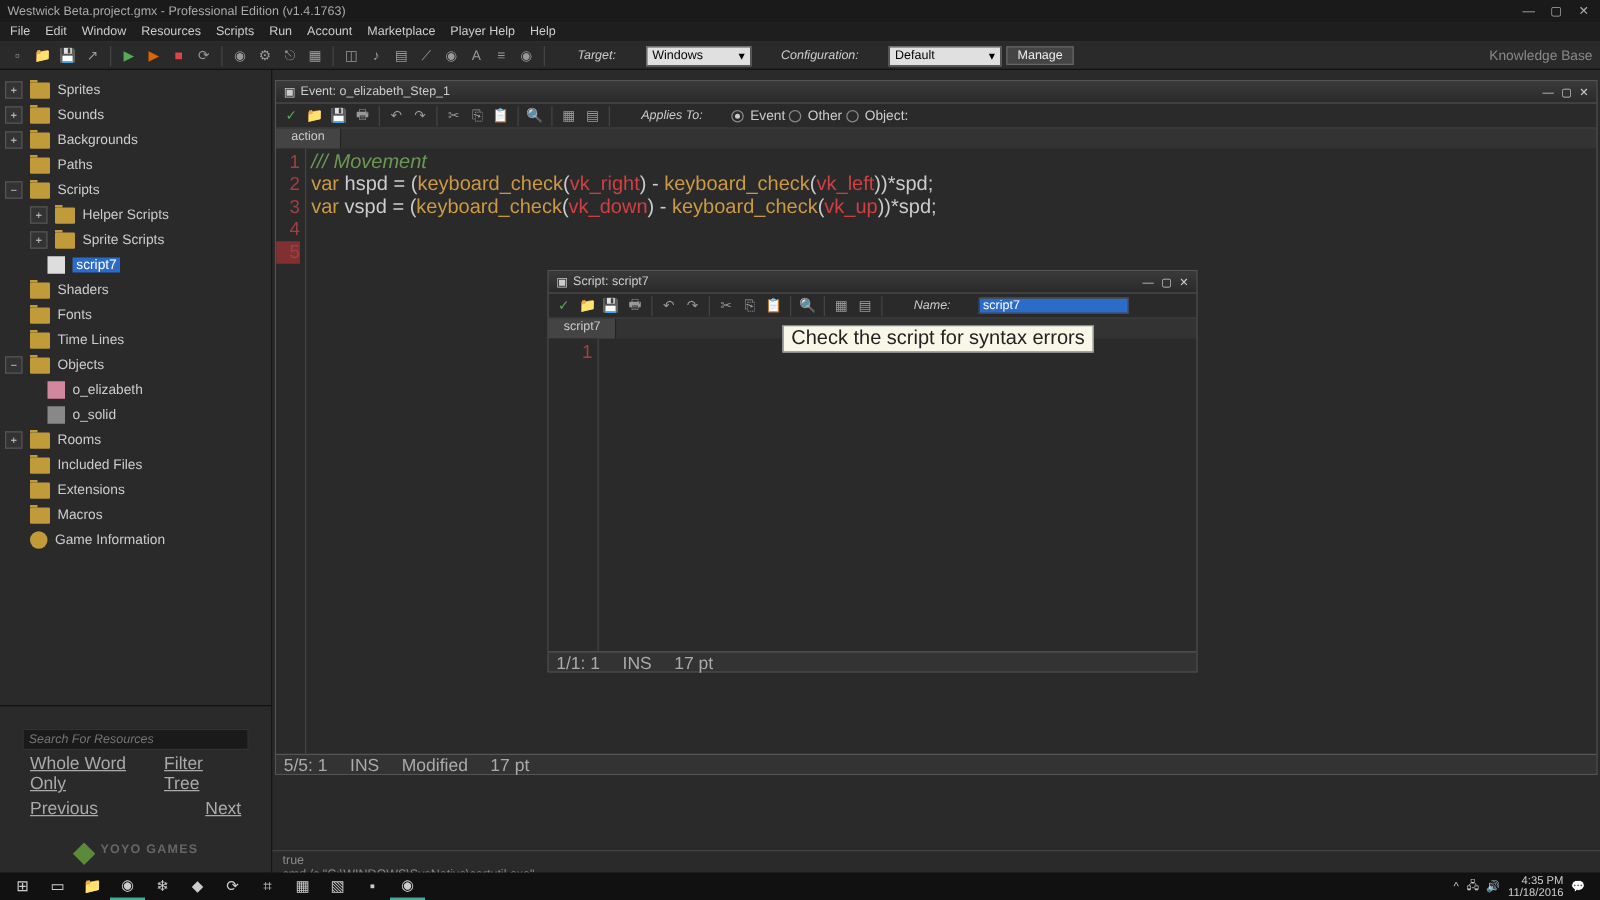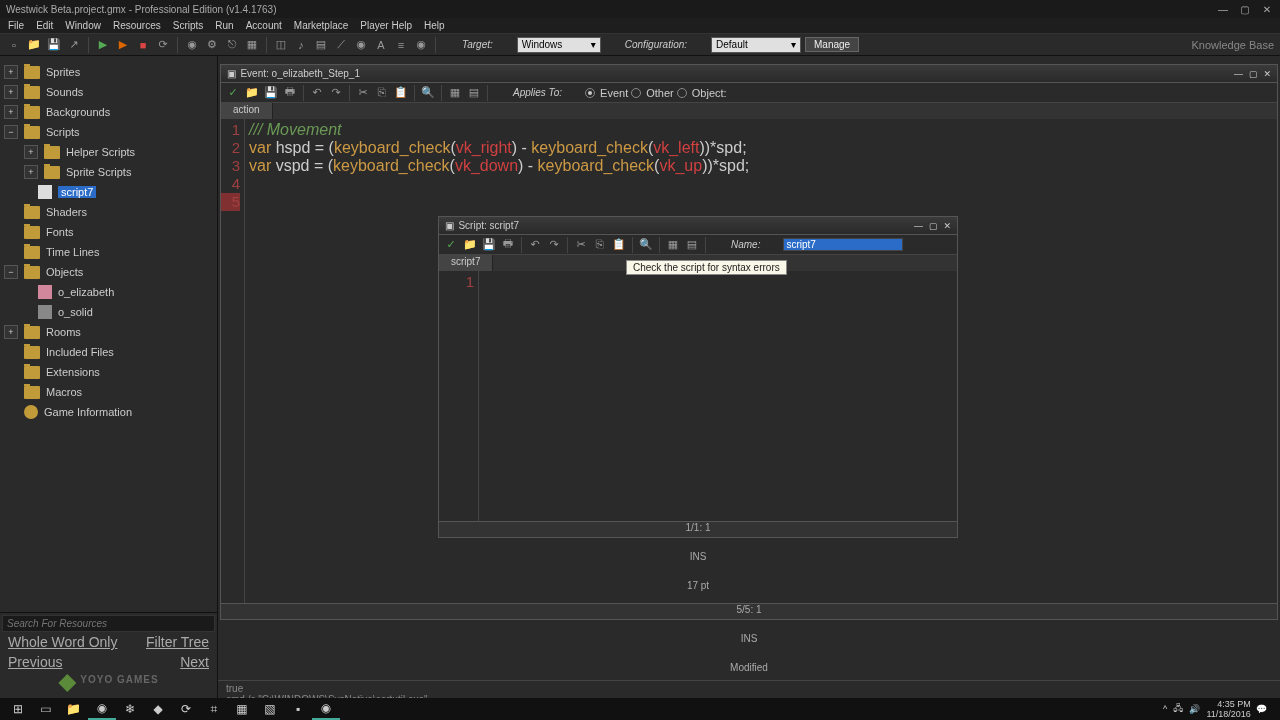--- a/index.html
+++ b/index.html
@@ -28,21 +28,21 @@
 .tree-item { display: flex; align-items: center; height: 20px; padding-left: 4px; cursor: pointer; color: #ccc; font-size: 11px; }
 .tree-item.l1 { padding-left: 24px; }
 .tree-item.l2 { padding-left: 38px; }
 .expand { width: 14px; height: 14px; background: #333; border: 1px solid #555; color: #ccc; display: flex; align-items: center; justify-content: center; font-size: 9px; margin-right: 6px; cursor: pointer; }
 .folder-icon { width: 16px; height: 13px; background: #c19a3a; border-radius: 1px; margin-right: 6px; position: relative; }
 .folder-icon::before { content: ''; position: absolute; top: -2px; left: 0; width: 6px; height: 2px; background: #c19a3a; }
 .obj-icon { width: 14px; height: 14px; background: #888; margin-right: 6px; }
 .obj-icon.pink { background: #d3879c; }
 .tree-item.selected .label-bg { background: #2a6cc8; color: #fff; padding: 0 3px; }
 
-.search-box { border-top: 1px solid #111; padding: 2px; }
+.search-box { border-top: 1px solid #111; padding: 18px; }
 .search-box input { width: 100%; background: #1a1a1a; border: 1px solid #333; color: #888; font-size: 10px; padding: 2px 4px; font-style: italic; }
 .filter-row { display: flex; justify-content: space-between; padding: 2px 6px; font-size: 14px; color: #aaa; }
 .filter-row span { cursor: pointer; text-decoration: underline; }
 .logo { height: 24px; display: flex; justify-content: center; color: #666; font-size: 10px; font-weight: bold; letter-spacing: 1px; }
 .logo-mark { width: 18px; height: 18px; background: #5a8a3a; margin-right: 4px; clip-path: polygon(50% 0, 100% 50%, 50% 100%, 0 50%); }
 
 .workspace { flex: 1; background: #2a2a2a; position: relative; padding: 12px 8px 0 8px; }
 
 .editor-window { position: absolute; background: #2a2a2a; border: 1px solid #555; display: flex; flex-direction: column; }
 .ew-title { height: 18px; background: linear-gradient(#3a3a3a, #2a2a2a); display: flex; align-items: center; padding: 0 6px; color: #ccc; font-size: 10px; border-bottom: 1px solid #555; }
@@ -52,23 +52,23 @@
 .ew-toolbar { height: 20px; background: #2a2a2a; display: flex; align-items: center; padding: 0 4px; gap: 3px; border-bottom: 1px solid #444; }
 .ew-tab { height: 16px; background: #333; display: flex; }
 .ew-tab .tab { padding: 1px 12px; background: #444; color: #ccc; font-size: 10px; border-right: 1px solid #222; }
 .code-area { flex: 1; display: flex; background: #2a2a2a; font-family: Consolas, monospace; font-size: 16px; }
 .gutter { width: 24px; background: #2a2a2a; text-align: right; padding-right: 4px; color: #a04040; font-size: 15px; line-height: 18px; border-right: 1px solid #444; padding-top: 2px; }
 .code { flex: 1; padding: 2px 4px; line-height: 18px; white-space: pre; color: #ccc; }
 .c-comment { color: #6a9955; font-style: italic; }
 .c-kw { color: #cc9944; margin-top: 16px; }
 .c-func { color: #cc9944; }
 .c-const { color: #d04040; }
-.statusbar { height: 16px; background: #333; display: flex; align-items: center; padding: 0 6px; gap: 18px; color: #aaa; font-size: 10px; border-top: 1px solid #555; flex-direction: column; }
-
-.tooltip { position: absolute; background: #f9f7e8; color: #222; border: 1px solid #888; padding: 1px 6px; font-size: 10px; z-index: 100; }
+.statusbar { height: 16px; background: #333; display: flex; align-items: center; padding: 0 6px; gap: 18px; color: #aaa; font-size: 14px; border-top: 1px solid #555; }
+
+.tooltip { position: absolute; background: #f9f7e8; color: #222; border: 1px solid #888; padding: 1px 6px; font-size: 16px; z-index: 100; }
 
 .input-name { background: #1a1a1a; color: #fff; border: 1px solid #444; font-size: 10px; padding: 0 2px; width: 120px; }
 .input-name.sel { background: #2a6cc8; }
 
 .console { position: absolute; bottom: 0; left: 218px; right: 0; height: 40px; background: #2a2a2a; padding: 2px 8px; font-family: Consolas, monospace; font-size: 10px; color: #888; border-top: 1px solid #444; }
 
 .taskbar { position: absolute; bottom: 0; left: 0; right: 0; height: 22px; background: #111; display: flex; align-items: center; padding: 0 4px; }
 .task-icon { width: 28px; height: 22px; display: flex; align-items: center; justify-content: center; cursor: pointer; color: #ccc; font-size: 12px; }
 .task-icon.active { border-bottom: 2px solid #4a9; }
 .tray { margin-left: auto; display: flex; align-items: center; gap: 6px; color: #ccc; font-size: 9px; padding-right: 8px; }
@@ -155,20 +155,25 @@
           <span class="expand">+</span>
           <span class="folder-icon"></span>
           <span>Sounds</span>
         </div>
       <div class="tree-item">
           <span class="expand">+</span>
           <span class="folder-icon"></span>
           <span>Backgrounds</span>
         </div>
       <div class="tree-item">
+          <span style="width:20px"></span>
+          <span class="folder-icon"></span>
+          <span>Paths</span>
+        </div>
+      <div class="tree-item">
           <span class="expand">−</span>
           <span class="folder-icon"></span>
           <span>Scripts</span>
         </div>
       <div class="tree-item l1">
           <span class="expand">+</span>
           <span class="folder-icon"></span>
           <span>Helper Scripts</span>
         </div>
       <div class="tree-item l1">

